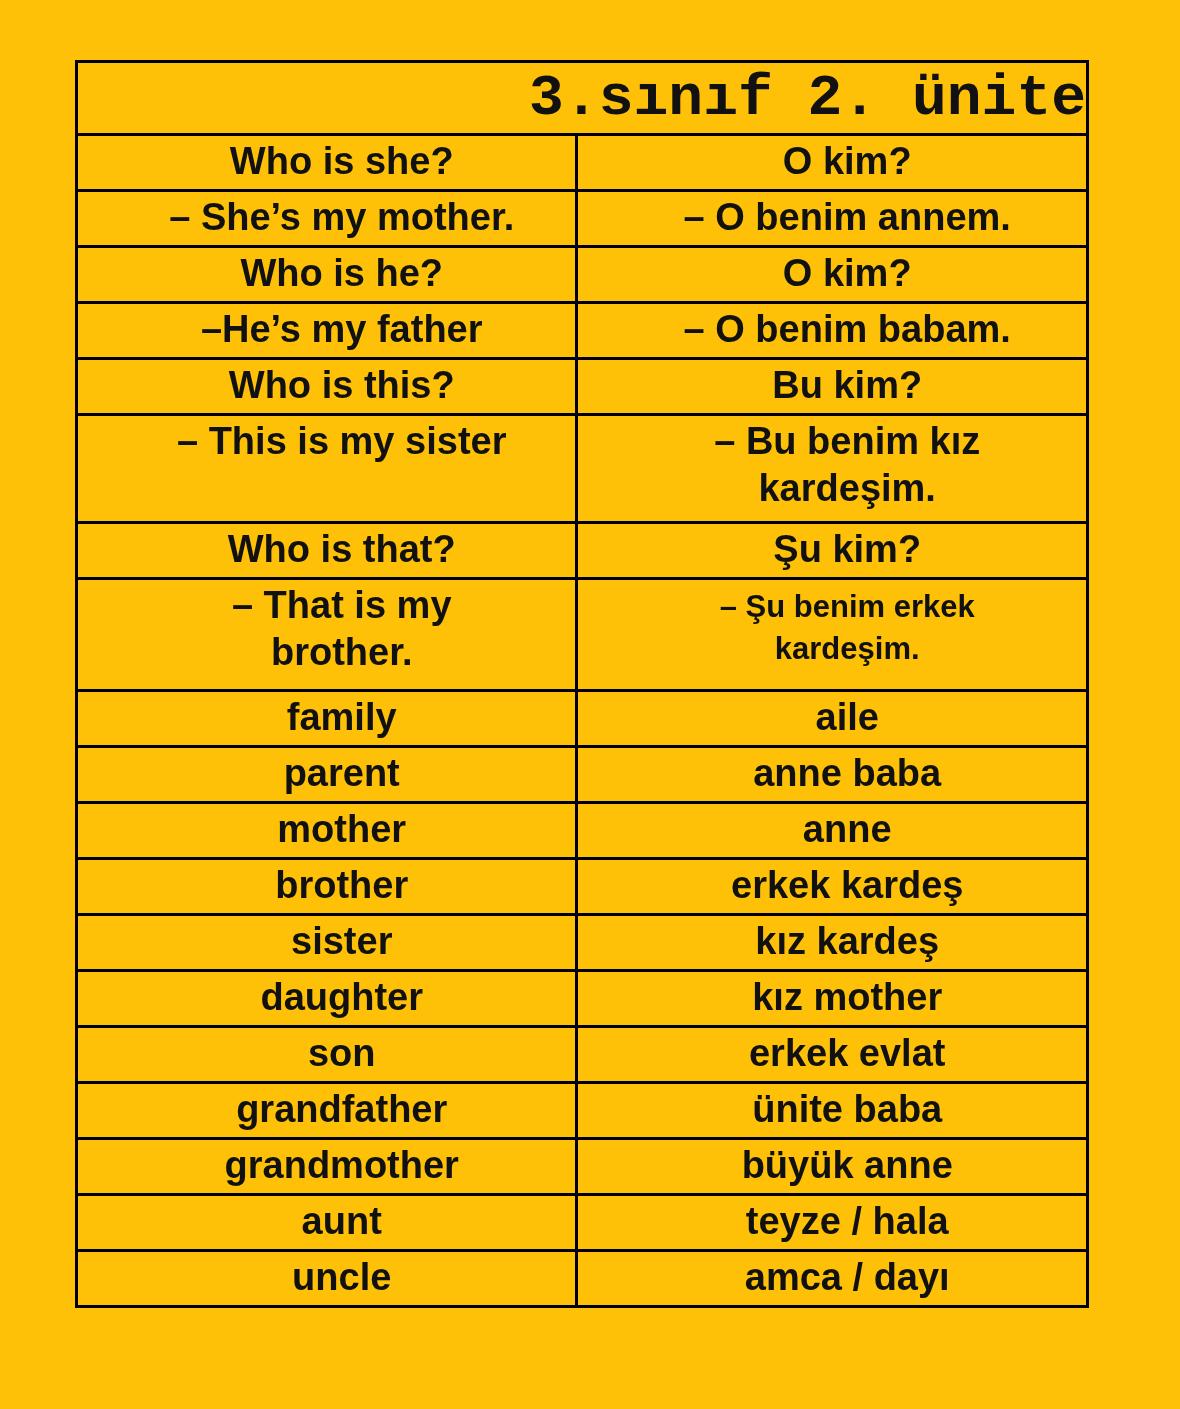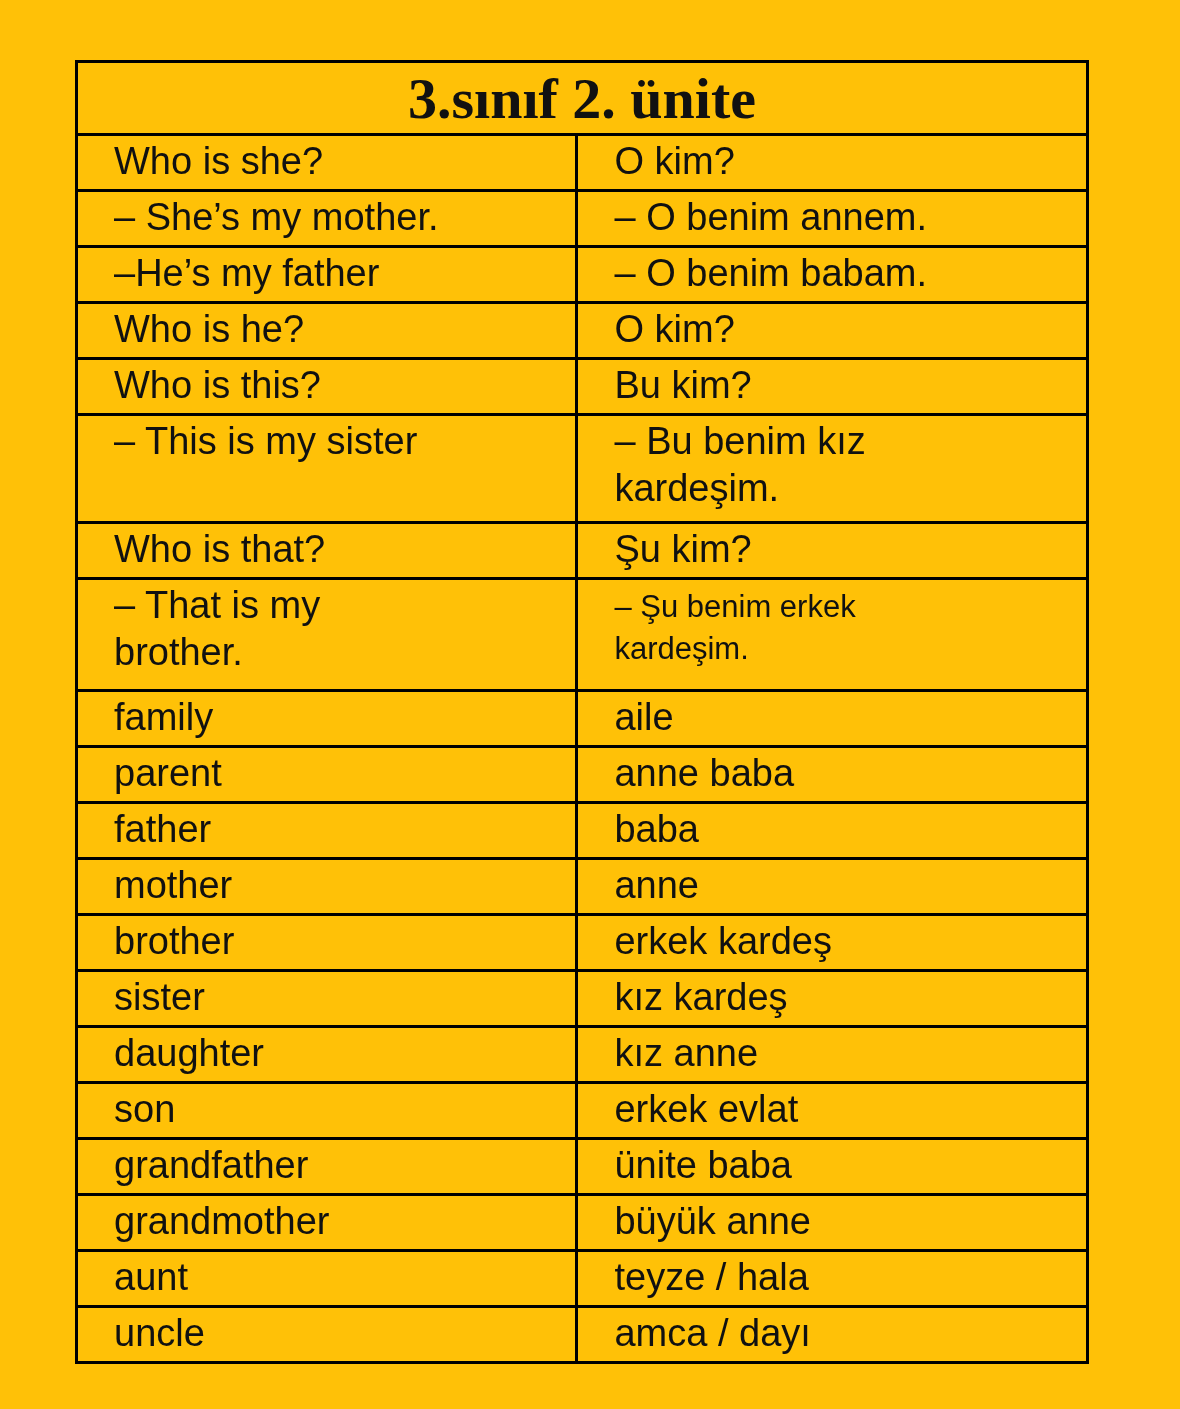--- a/index.html
+++ b/index.html
@@ -23,36 +23,37 @@
     width:1014px;
     border-collapse:collapse;
     table-layout:fixed;
   }
   th,td{
     border:3px solid var(--border);
     color:var(--ink);
   }
   th{
     height:70px;
-    font-family:Liberation Serif, serif;
+    font-family:Liberation Mono, monospace;
     font-size:58px;
     font-weight:900;
-    text-align:center;
+    text-align:right;
     vertical-align:middle;
     padding:0;
   }
   td{
     height:49px;
     font-size:38px;
-    font-weight:400;
+    font-weight:700;
     line-height:1.24;
     padding:2px 6px 2px 36px;
     vertical-align:top;
     white-space:pre-line;
     overflow:hidden;
+    text-align:center;
   }
   tr.tall td{
     height:101px;
   }
   td.small{
     font-size:31px;
     line-height:1.35;
     padding-top:6px;
   }
   col.c1{width:49.5%;}
@@ -76,27 +77,27 @@
     <td class="en">Who is she?</td>
     <td class="tr">O kim?</td>
   </tr>
 
   <tr>
     <td class="en">– She’s my mother.</td>
     <td class="tr">– O benim annem.</td>
   </tr>
 
   <tr>
-    <td class="en">–He’s my father</td>
-    <td class="tr">– O benim babam.</td>
+    <td class="en">Who is he?</td>
+    <td class="tr">O kim?</td>
   </tr>
 
   <tr>
-    <td class="en">Who is he?</td>
-    <td class="tr">O kim?</td>
+    <td class="en">–He’s my father</td>
+    <td class="tr">– O benim babam.</td>
   </tr>
 
   <tr>
     <td class="en">Who is this?</td>
     <td class="tr">Bu kim?</td>
   </tr>
 
   <tr class="tall">
     <td class="en">– This is my sister</td>
     <td class="tr">– Bu benim kız
@@ -118,44 +119,40 @@
   <tr>
     <td class="en">family</td>
     <td class="tr">aile</td>
   </tr>
 
   <tr>
     <td class="en">parent</td>
     <td class="tr">anne baba</td>
   </tr>
 
-  <tr>
-    <td class="en">father</td>
-    <td class="tr">baba</td>
-  </tr>
 
   <tr>
     <td class="en">mother</td>
     <td class="tr">anne</td>
   </tr>
 
   <tr>
     <td class="en">brother</td>
     <td class="tr">erkek kardeş</td>
   </tr>
 
   <tr>
     <td class="en">sister</td>
     <td class="tr">kız kardeş</td>
   </tr>
 
 
   <tr>
     <td class="en">daughter</td>
-    <td class="tr">kız anne</td>
+    <td class="tr">kız mother</td>
   </tr>
 
   <tr>
     <td class="en">son</td>
     <td class="tr">erkek evlat</td>
   </tr>
 
   <tr>
     <td class="en">grandfather</td>
     <td class="tr">ünite baba</td>

